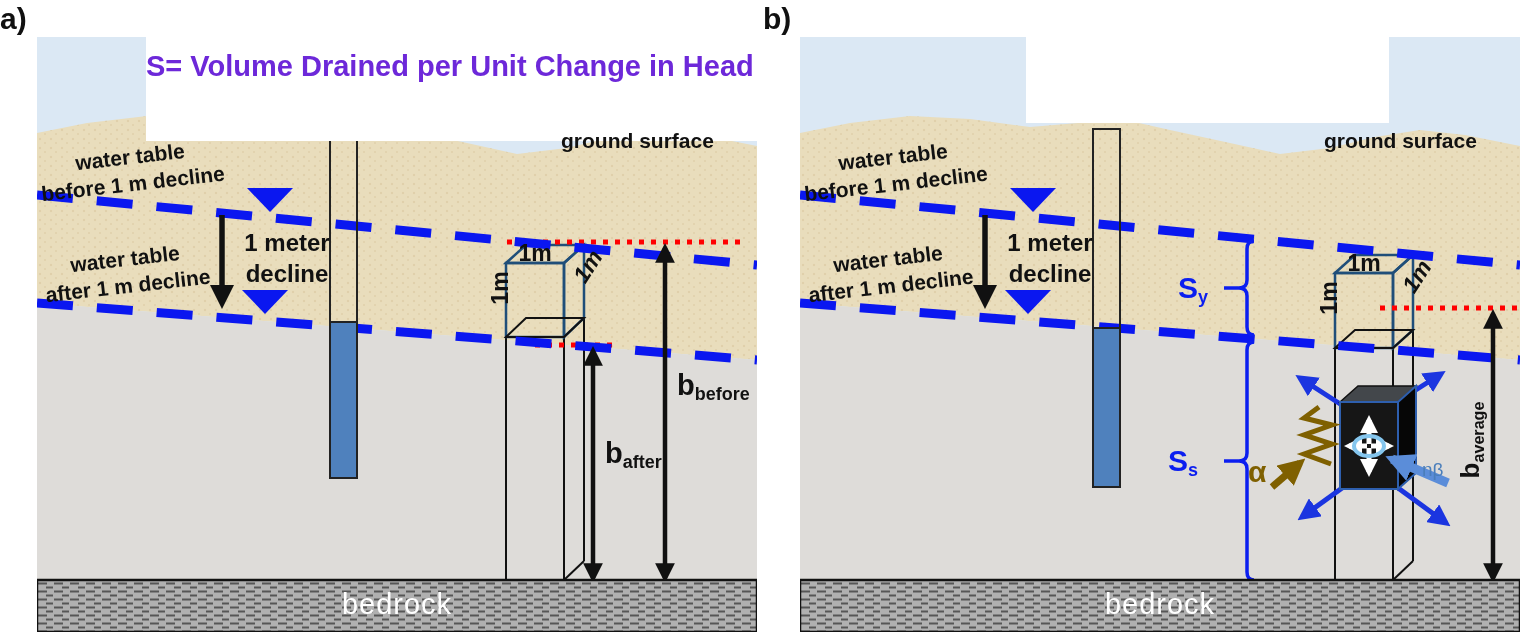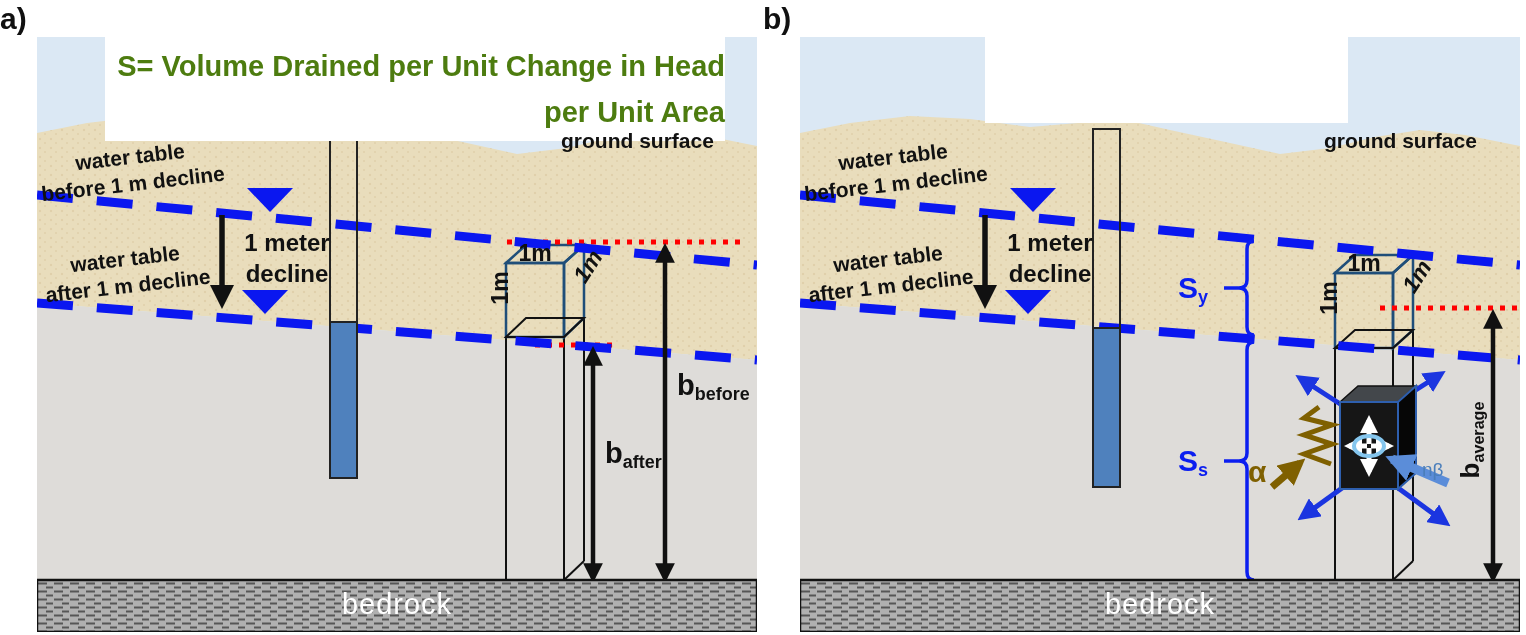--- a/index.html
+++ b/index.html
@@ -2,21 +2,21 @@
 <html style="--sky: #dbe8f4; --sand: #e9ddbc; --sand-speck: #d8c59c; --saturated: #dedcd9; --bedrock-gray: #b0b0b0; --wt-blue: #0a17f0; --well-blue: #4f81bd; --red-dot: #ff0000; --ann-blue: #0b1ef0; --alpha-olive: #7f6000; --nbeta-blue: #4a7ebb; --ink: #111111;"><head>
 <meta charset="utf-8">
 <style>
   html,body{margin:0;padding:0;background:#fff;}
   .stage{position:relative;width:1526px;height:635px;background:#fff;overflow:hidden;
          font-family:"Liberation Sans",sans-serif;color:#111;}
   .panel{position:absolute;top:37px;width:720px;height:595px;}
   .panel svg{position:absolute;left:0;top:0;}
   .panel-tag{position:absolute;top:2px;font-weight:bold;font-size:30px;color:#111;}
   .ov{position:absolute;}
-  .title-box{background:#fff;text-align:right;font-weight:bold;color:#4d7c0f;}
+  .title-box{background:#fff;text-align:left;font-weight:bold;color:#6d28d9;margin-left:41px;}
   .title-a{left:68px;top:0;width:620px;height:104px;font-size:29px;line-height:1.6;padding-top:6px;box-sizing:border-box;}
   .title-b{left:185px;top:0;width:363px;height:86px;box-sizing:border-box;padding-top:9px;}
   .formula-main{font-size:29px;font-weight:bold;}
   .formula-where{font-size:19px;font-weight:bold;margin-top:5px;}
   .sub{font-size:0.6em;vertical-align:-0.28em;}
   .wt-label{font-weight:bold;font-size:21px;line-height:1.3;text-align:center;transform:rotate(-6.5deg);color:#111;}
   .wt-before{left:-8px;top:106px;width:205px;}
   .wt-after{left:-8px;top:208px;width:195px;}
   .decline-label{left:194px;top:190px;width:112px;font-weight:bold;font-size:24px;line-height:1.3;text-align:center;}
   .ground-label{left:524px;top:92px;width:162px;text-align:left;font-weight:bold;font-size:21px;}
@@ -91,21 +91,20 @@
       </g>
 
       <line x1="556" y1="541" x2="556" y2="314" stroke="#111" stroke-width="4.5" marker-start="url(#aMk)" marker-end="url(#aMk)"></line>
       <line x1="628" y1="541" x2="628" y2="211" stroke="#111" stroke-width="4.5" marker-start="url(#aMk)" marker-end="url(#aMk)"></line>
 
       <rect x="0" y="543" width="720" height="52" fill="url(#aBed)" stroke="#111" stroke-width="2.5"></rect>
     </svg>
 
     <div class="ov title-box title-a">
       <div>S= Volume Drained per Unit Change in Head</div>
-      <div>per Unit Area</div>
     </div>
 
     <div class="ov wt-label wt-before">
       <div>water table</div>
       <div>before 1 m decline</div>
     </div>
     <div class="ov wt-label wt-after">
       <div>water table</div>
       <div>after 1 m decline</div>
     </div>
@@ -234,21 +233,21 @@
       <div>1 meter</div>
       <div>decline</div>
     </div>
     <div class="ov ground-label">ground surface</div>
 
     <div class="ov m-lab" style="left:541px;top:213px;width:46px;">1m</div>
     <div class="ov m-lab m-side" style="left:495px;top:250px;width:64px;height:22px;">1m</div>
     <div class="ov m-lab m-slant" style="left:592px;top:226px;width:50px;">1m</div>
 
     <div class="ov s-lab" style="left:378px;top:234px;"><span>S</span><span class="sub">y</span></div>
-    <div class="ov s-lab" style="left:378px;top:407px;text-align:center;"><span>S</span><span class="sub">s</span></div>
+    <div class="ov s-lab" style="left:368px;top:407px;text-align:center;"><span>S</span><span class="sub">s</span></div>
     <div class="ov alpha-lab" style="left:448px;top:418px;">α</div>
     <div class="ov nbeta-lab" style="left:622px;top:422px;">nβ</div>
 
     <div class="ov b-lab b-avg" style="left:603px;top:390px;"><span>b</span><span class="sub">average</span></div>
 
     <div class="ov bedrock-label">bedrock</div>
   </div>
 </div>
 
 </body></html>

